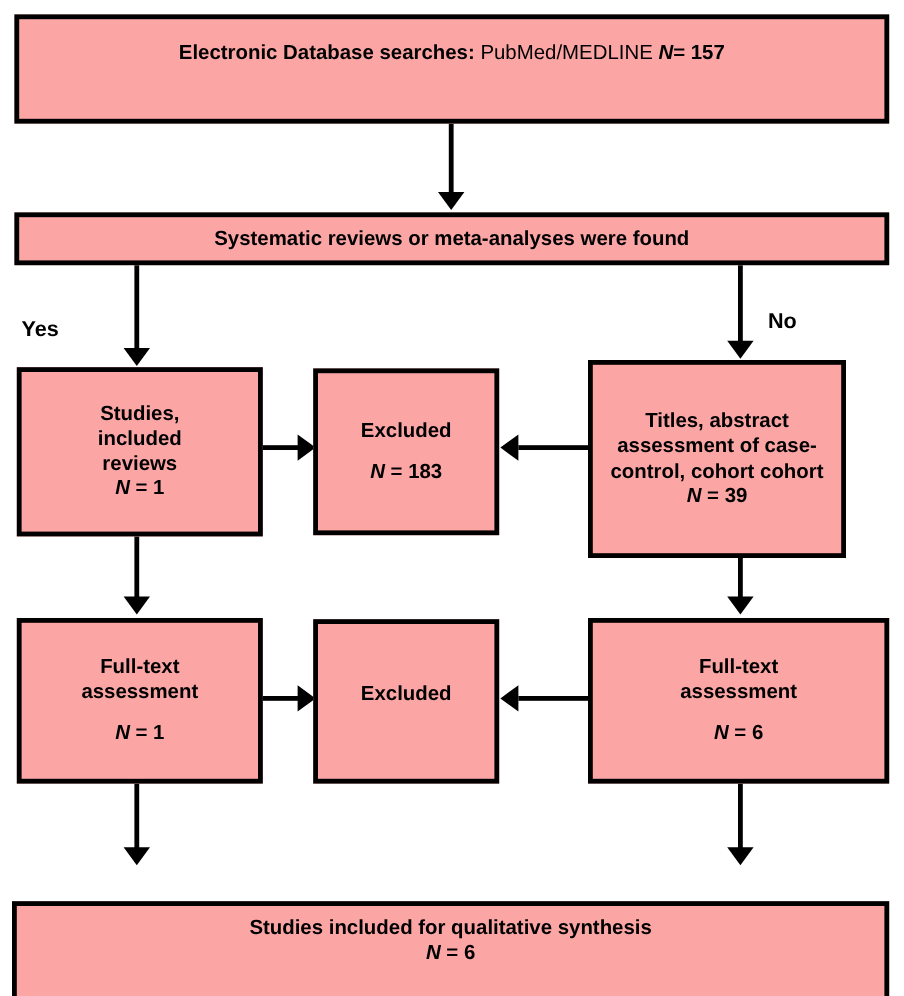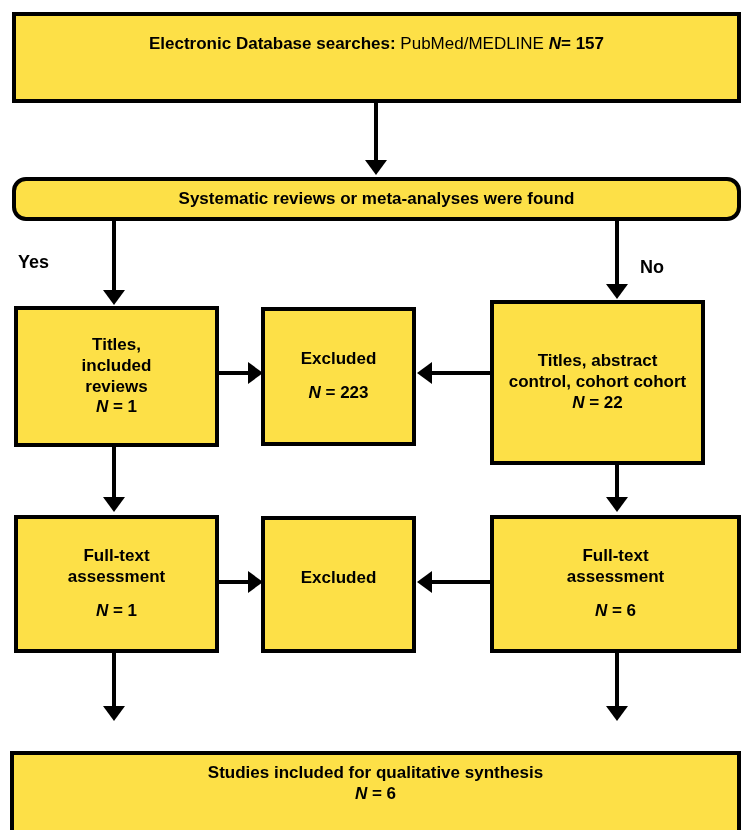--- a/index.html
+++ b/index.html
@@ -13,21 +13,21 @@
     height: 830px;
     background: #ffffff;
     font-family: "Liberation Sans", sans-serif;
     color: #000000;
     overflow: hidden;
   }
   .box {
     position: absolute;
     box-sizing: border-box;
     border: 4px solid #000000;
-    background: #fde047;
+    background: #fca5a5;
     display: flex;
     flex-direction: column;
     align-items: center;
     text-align: center;
     line-height: 1.22;
     font-weight: bold;
     font-size: 17px;
     z-index: 3;
   }
   .box .lines {
@@ -37,21 +37,21 @@
   }
   .box .line { display: block; }
   .nval i, i.nit {
     font-style: italic;
     font-weight: bold;
   }
   .reg { font-weight: normal; }
 
   
   #box-search      { left: 12px;  top: 12px;  width: 729px; height: 91px;  justify-content: flex-start; padding-top: 18px; }
-  #box-systematic  { left: 12px;  top: 177px; width: 729px; height: 44px;  justify-content: center; border-radius: 14px; }
+  #box-systematic  { left: 12px;  top: 177px; width: 729px; height: 44px;  justify-content: center; }
   #box-titles-left { left: 14px;  top: 306px; width: 205px; height: 141px; justify-content: center; }
   #box-excluded-1  { left: 261px; top: 307px; width: 155px; height: 139px; justify-content: center; }
   #box-titles-right{ left: 490px; top: 300px; width: 215px; height: 165px; justify-content: center; }
   #box-fulltext-l  { left: 14px;  top: 515px; width: 205px; height: 138px; justify-content: center; }
   #box-excluded-2  { left: 261px; top: 516px; width: 155px; height: 137px; justify-content: center; }
   #box-fulltext-r  { left: 490px; top: 515px; width: 251px; height: 138px; justify-content: center; }
   #box-included    { left: 10px;  top: 751px; width: 731px; height: 92px;  justify-content: flex-start; padding-top: 8px; }
 
   
   .vline {
@@ -90,21 +90,21 @@
     border-right: 15px solid #000000;
     z-index: 2;
   }
   .branch-label {
     position: absolute;
     font-weight: bold;
     font-size: 18px;
     z-index: 4;
     white-space: nowrap;
   }
-  #label-yes { left: 18px;  top: 252px; }
+  #label-yes { left: 18px;  top: 264px; }
   #label-no  { left: 640px; top: 257px; }
 </style>
 </head>
 <body>
 
 <div id="canvas">
 
   <div class="box" id="box-search">
     <div class="lines">
       <span class="line">
@@ -127,46 +127,47 @@
   <div class="vline" style="left:112px; top:221px; height:72px;"></div>
   <div class="arrow-down" style="left:103px; top:290px;"></div>
   <div class="branch-label" id="label-yes">Yes</div>
 
   <div class="vline" style="left:615px; top:221px; height:66px;"></div>
   <div class="arrow-down" style="left:606px; top:284px;"></div>
   <div class="branch-label" id="label-no">No</div>
 
   <div class="box" id="box-titles-left">
     <div class="lines">
-      <span class="line">Titles,</span>
+      <span class="line">Studies,</span>
       <span class="line">included</span>
       <span class="line">reviews</span>
       <span class="line"><i class="nit">N</i> <span>= 1</span></span>
     </div>
   </div>
 
   <div class="hline" style="left:216px; top:371px; width:36px;"></div>
   <div class="arrow-right" style="left:248px; top:362px;"></div>
 
   <div class="box" id="box-excluded-1">
     <div class="lines">
       <span class="line">Excluded</span>
       <span class="line" style="display:block; height:13px;">&nbsp;</span>
-      <span class="line"><i class="nit">N</i> <span>= 223</span></span>
+      <span class="line"><i class="nit">N</i> <span>= 183</span></span>
     </div>
   </div>
 
   <div class="hline" style="left:432px; top:371px; width:60px;"></div>
   <div class="arrow-left" style="left:417px; top:362px;"></div>
 
   <div class="box" id="box-titles-right">
     <div class="lines">
       <span class="line">Titles, abstract</span>
+      <span class="line">assessment of case-</span>
       <span class="line">control, cohort cohort</span>
-      <span class="line"><i class="nit">N</i> <span>= 22</span></span>
+      <span class="line"><i class="nit">N</i> <span>= 39</span></span>
     </div>
   </div>
 
   <div class="vline" style="left:112px; top:447px; height:53px;"></div>
   <div class="arrow-down" style="left:103px; top:497px;"></div>
 
   <div class="vline" style="left:615px; top:465px; height:36px;"></div>
   <div class="arrow-down" style="left:606px; top:497px;"></div>
 
   <div class="box" id="box-fulltext-l">

